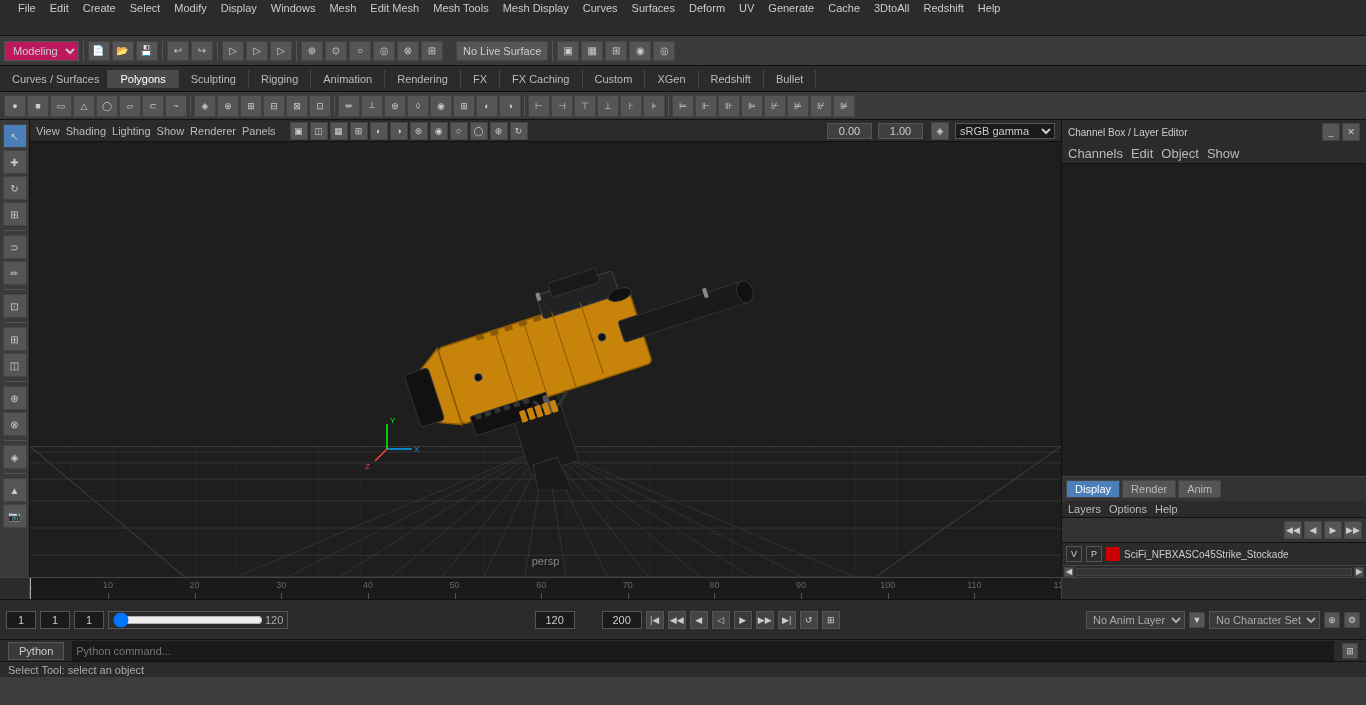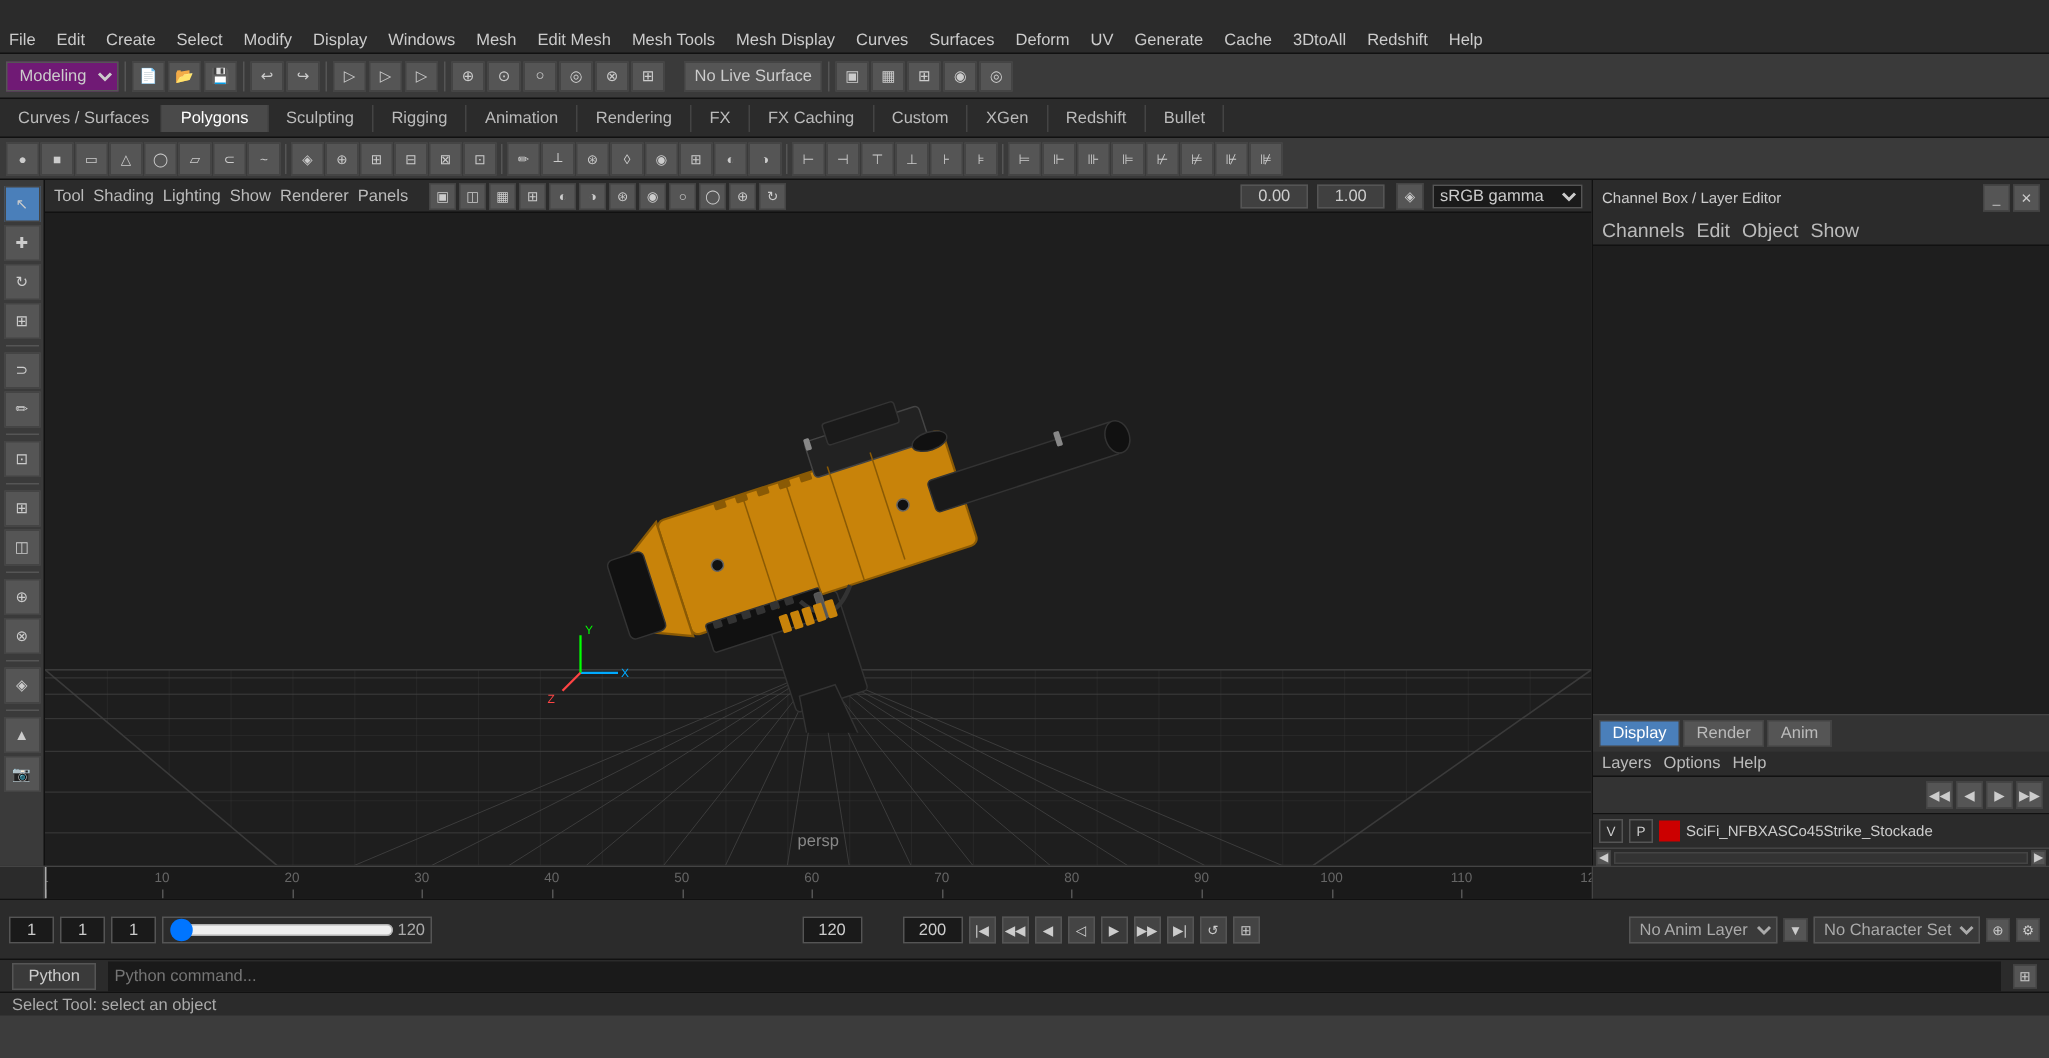--- a/index.html
+++ b/index.html
@@ -1,24 +1,24 @@
 <!DOCTYPE html>
 <html><head>
   <meta charset="utf-8">
   <style>
     * { margin: 0; padding: 0; box-sizing: border-box; }
     body { width: 1366px; height: 705px; background: #3c3c3c; font-family: 'Segoe UI', Arial, sans-serif; font-size: 11px; color: #ccc; overflow: hidden; }
 
     
-    #menu-bar { display: flex; align-items: flex-end; height: 36px; background: #2b2b2b; border-bottom: 1px solid #111; padding: 0 0; gap: 2px; }
+    #menu-bar { display: flex; align-items: flex-start; height: 36px; background: #2b2b2b; border-bottom: 1px solid #111; padding: 0 12px; gap: 2px; }
     .menu-item { padding: 2px 6px; color: #ccc; cursor: pointer; font-size: 11px; }
 
     
     #toolbar1 { display: flex; align-items: center; height: 30px; background: #3a3a3a; border-bottom: 1px solid #111; padding: 0 4px; gap: 2px; }
-    .tb-select { background: #701a75; color: #ccc; border: 1px solid #555; padding: 1px 4px; height: 20px; font-size: 11px; }
+    .tb-select { background: #be185d; color: #ccc; border: 1px solid #555; padding: 1px 4px; height: 20px; font-size: 11px; }
     .tb-btn { width: 22px; height: 20px; background: #555; border: 1px solid #444; color: #ccc; display: inline-flex; align-items: center; justify-content: center; cursor: pointer; font-size: 10px; }
     .tb-sep { width: 1px; height: 20px; background: #555; margin: 0 2px; }
     .tb-label { padding: 2px 6px; background: #555; border: 1px solid #444; color: #ccc; font-size: 11px; height: 20px; display: flex; align-items: center; margin-left: 11px; }
 
     
     #tab-row { display: flex; align-items: center; height: 26px; background: #2b2b2b; border-bottom: 1px solid #111; padding: 0 4px; }
     .tab-item { padding: 3px 12px; color: #bbb; cursor: pointer; font-size: 11px; border-right: 1px solid #444; }
     .tab-item.active { background: #4a4a4a; color: #fff; }
     .tab-small { padding: 3px 8px; color: #bbb; cursor: pointer; font-size: 11px; border-right: 1px solid #444; }
 
@@ -240,21 +240,21 @@
     <div class="lt-sep"></div>
     <div class="lt-btn">◈</div>
     <div class="lt-sep"></div>
     <div class="lt-btn">▲</div>
     <div class="lt-btn">📷</div>
   </div>
 
   <div id="viewport">
 
     <div id="viewport-header">
-      <span class="vp-menu">Tool</span>
+      <span class="vp-menu">View</span>
       <span class="vp-menu">Shading</span>
       <span class="vp-menu">Lighting</span>
       <span class="vp-menu">Show</span>
       <span class="vp-menu">Renderer</span>
       <span class="vp-menu">Panels</span>
 
       <div style="display:flex; gap:2px; margin-left:8px; align-items:center;">
         <div class="ico" style="width:18px;height:18px;font-size:9px;">▣</div>
         <div class="ico" style="width:18px;height:18px;font-size:9px;">◫</div>
         <div class="ico" style="width:18px;height:18px;font-size:9px;">▦</div>

